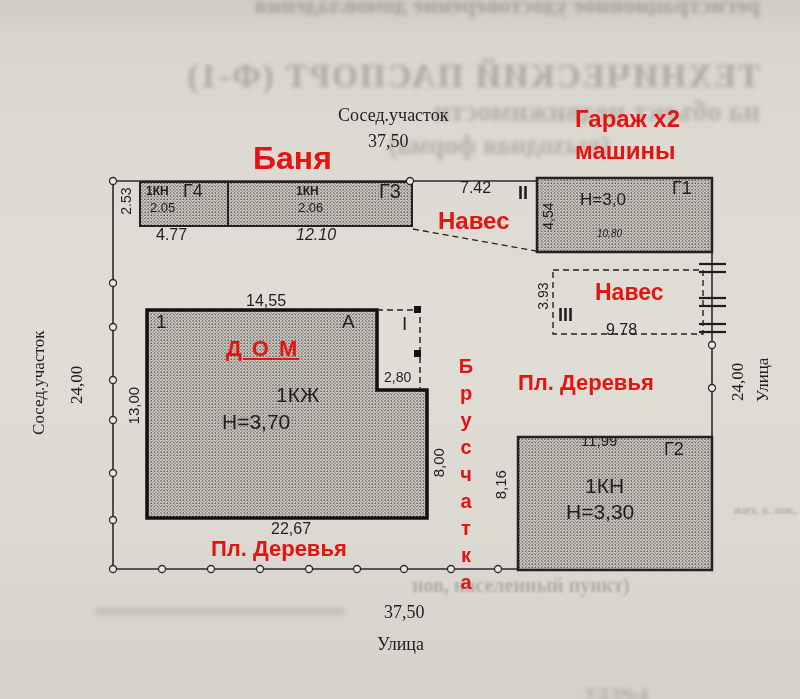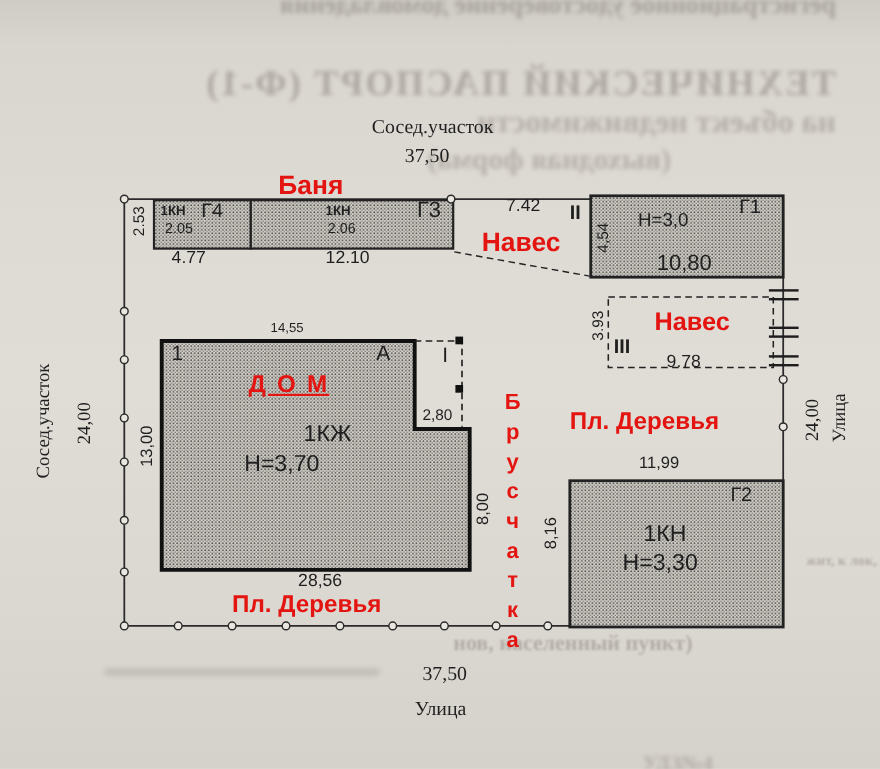--- a/index.html
+++ b/index.html
@@ -112,51 +112,53 @@
   <div class="lbl serif" style="left:377px;top:634px;font-size:18px;">Улица</div>
 
   <div class="lbl rot" style="left:96px;top:193px;width:60px;font-size:14px;">2.53</div>
   <div class="lbl" style="left:146px;top:185px;font-size:12px;font-weight:bold;">1КН</div>
   <div class="lbl" style="left:183px;top:181px;font-size:18px;">Г4</div>
   <div class="lbl" style="left:150px;top:201px;font-size:13px;">2.05</div>
   <div class="lbl" style="left:156px;top:226px;font-size:16px;">4.77</div>
   <div class="lbl" style="left:296px;top:185px;font-size:12px;font-weight:bold;">1КН</div>
   <div class="lbl" style="left:298px;top:201px;font-size:13px;">2.06</div>
   <div class="lbl" style="left:379px;top:180px;font-size:20px;">Г3</div>
-  <div class="lbl" style="left:296px;top:226px;font-size:16px;">12.10</div>
+  <div class="lbl" style="left:296px;top:226px;font-size:16px;font-style:italic;">12.10</div>
 
   <div class="lbl" style="left:460px;top:179px;font-size:16px;">7.42</div>
   <div class="lbl" style="left:518px;top:183px;font-size:18px;font-weight:bold;">II</div>
   <div class="lbl rot" style="left:518px;top:208px;width:60px;font-size:14px;">4,54</div>
   <div class="lbl" style="left:580px;top:190px;font-size:17px;">Н=3,0</div>
   <div class="lbl" style="left:672px;top:178px;font-size:18px;">Г1</div>
-  <div class="lbl" style="left:597px;top:228px;font-size:20px;">10,80</div>
+  <div class="lbl" style="left:597px;top:228px;font-size:10px;font-style:italic;">10,80</div>
 
   <div class="lbl rot" style="left:513px;top:288px;width:60px;font-size:14px;">3.93</div>
   <div class="lbl" style="left:558px;top:305px;font-size:18px;font-weight:bold;">III</div>
   <div class="lbl" style="left:606px;top:321px;font-size:16px;">9.78</div>
 
-  <div class="lbl" style="left:246px;top:292px;font-size:12px;">14,55</div>
+  <div class="lbl" style="left:246px;top:292px;font-size:16px;">14,55</div>
   <div class="lbl" style="left:156px;top:311px;font-size:19px;">1</div>
   <div class="lbl" style="left:342px;top:311px;font-size:19px;">А</div>
   <div class="lbl" style="left:402px;top:313px;font-size:19px;">I</div>
   <div class="lbl" style="left:384px;top:369px;font-size:14px;">2,80</div>
   <div class="lbl rot" style="left:104px;top:397px;width:60px;font-size:15px;">13,00</div>
   <div class="lbl" style="left:236px;top:383px;font-size:21px;padding-left:40px;">1КЖ</div>
   <div class="lbl" style="left:222px;top:410px;font-size:21px;">Н=3,70</div>
   <div class="lbl rot" style="left:409px;top:454px;width:60px;font-size:15px;">8,00</div>
-  <div class="lbl" style="left:271px;top:520px;font-size:16px;">28,56</div>
+  <div class="lbl" style="left:271px;top:520px;font-size:16px;">22,67</div>
 
-  <div class="lbl" style="left:581px;top:412px;font-size:15px;">11,99</div>
+  <div class="lbl" style="left:581px;top:432px;font-size:15px;">11,99</div>
   <div class="lbl" style="left:664px;top:439px;font-size:18px;">Г2</div>
   <div class="lbl rot" style="left:471px;top:476px;width:60px;font-size:15px;">8,16</div>
   <div class="lbl" style="left:585px;top:474px;font-size:21px;">1КН</div>
   <div class="lbl" style="left:566px;top:500px;font-size:21px;">Н=3,30</div>
 
-  <div class="lbl red" style="left:253px;top:155px;font-size:24px;">Баня</div>
+  <div class="lbl red" style="left:253px;top:140px;font-size:32px;">Баня</div>
+  <div class="lbl red pre" style="left:575px;top:103px;font-size:24px;line-height:1.32;">Гараж х2
+машины</div>
   <div class="lbl red" style="left:438px;top:207px;font-size:24px;">Навес</div>
   <div class="lbl red" style="left:595px;top:279px;font-size:23px;">Навес</div>
   <div class="lbl red" style="left:226px;top:336px;font-size:22px;letter-spacing:2px;text-decoration:underline;">Д О М</div>
   <div class="lbl red" style="left:518px;top:370px;font-size:22px;">Пл. Деревья</div>
   <div class="lbl red" id="pavement" style="left:456px;top:355px;font-size:20px;height:205px;">Брусчатка</div>
   <div class="lbl red" style="left:211px;top:536px;font-size:22px;">Пл. Деревья</div>
 
 </div>
 
 </body></html>

